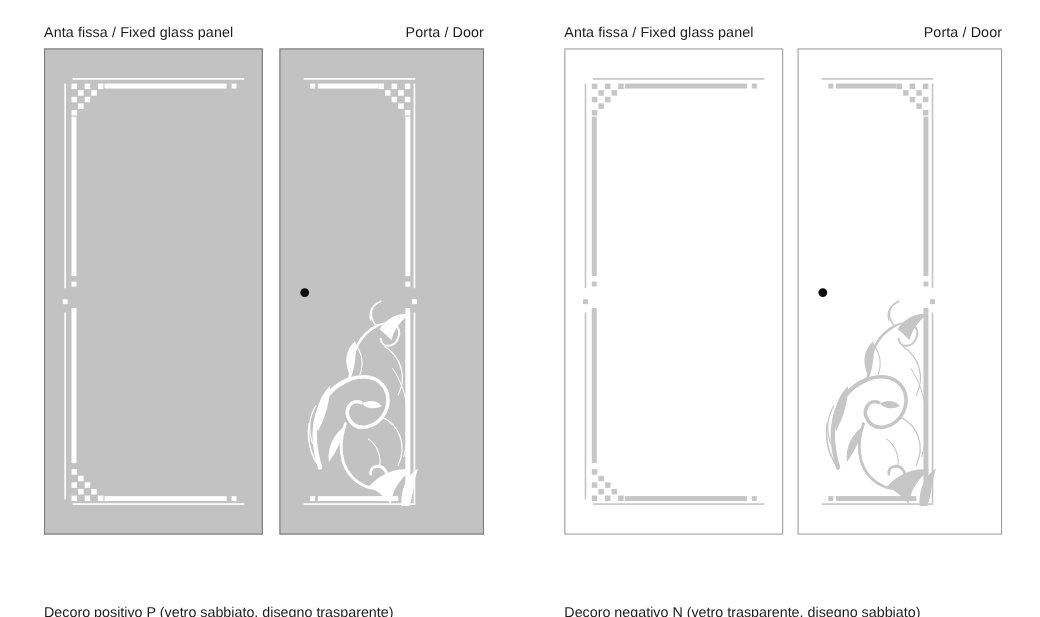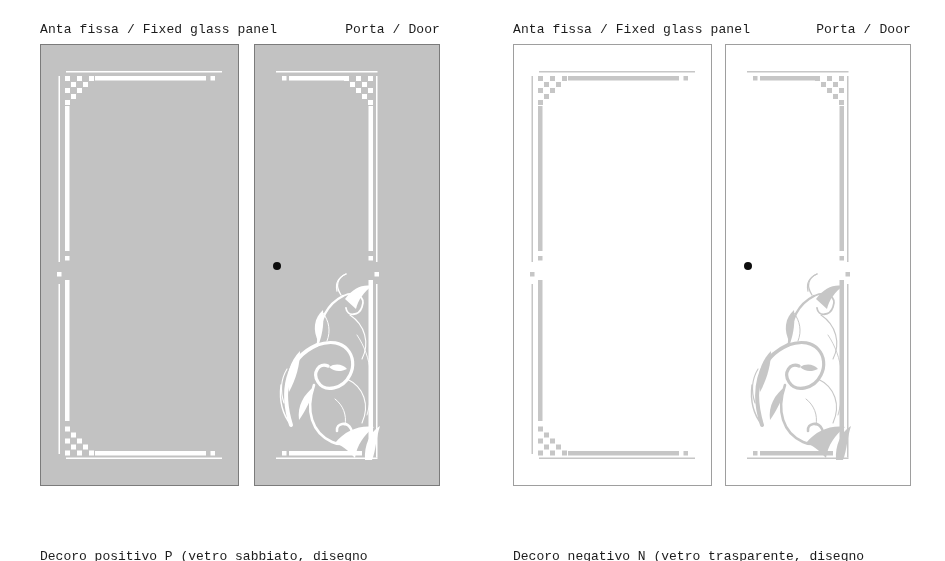--- a/index.html
+++ b/index.html
@@ -4,21 +4,21 @@
 <style>
   html,body { margin:0; padding:0; }
   body {
     font-family: "Liberation Sans", sans-serif;
     background:#ffffff;
     width:945px; height:561px;
     position:relative;
     overflow:hidden;
   }
   .page { position:absolute; inset:0; background:#ffffff; }
-  .group { position:absolute; top:0; height:401px;font-family:Liberation Mono, monospace; }
+  .group { position:absolute; top:0; height:401px; }
   #group-positive { left:40px;  width:400px; }
   #group-negative { left:513px; width:398px; }
 
   .panel-label {
     position:absolute; top:22px;
     font-size:13px; color:#1c1c1c; letter-spacing:0.1px;
     white-space:nowrap;
   }
   .panel-label.left  { left:0; }
   .panel-label.right { right:0; }

